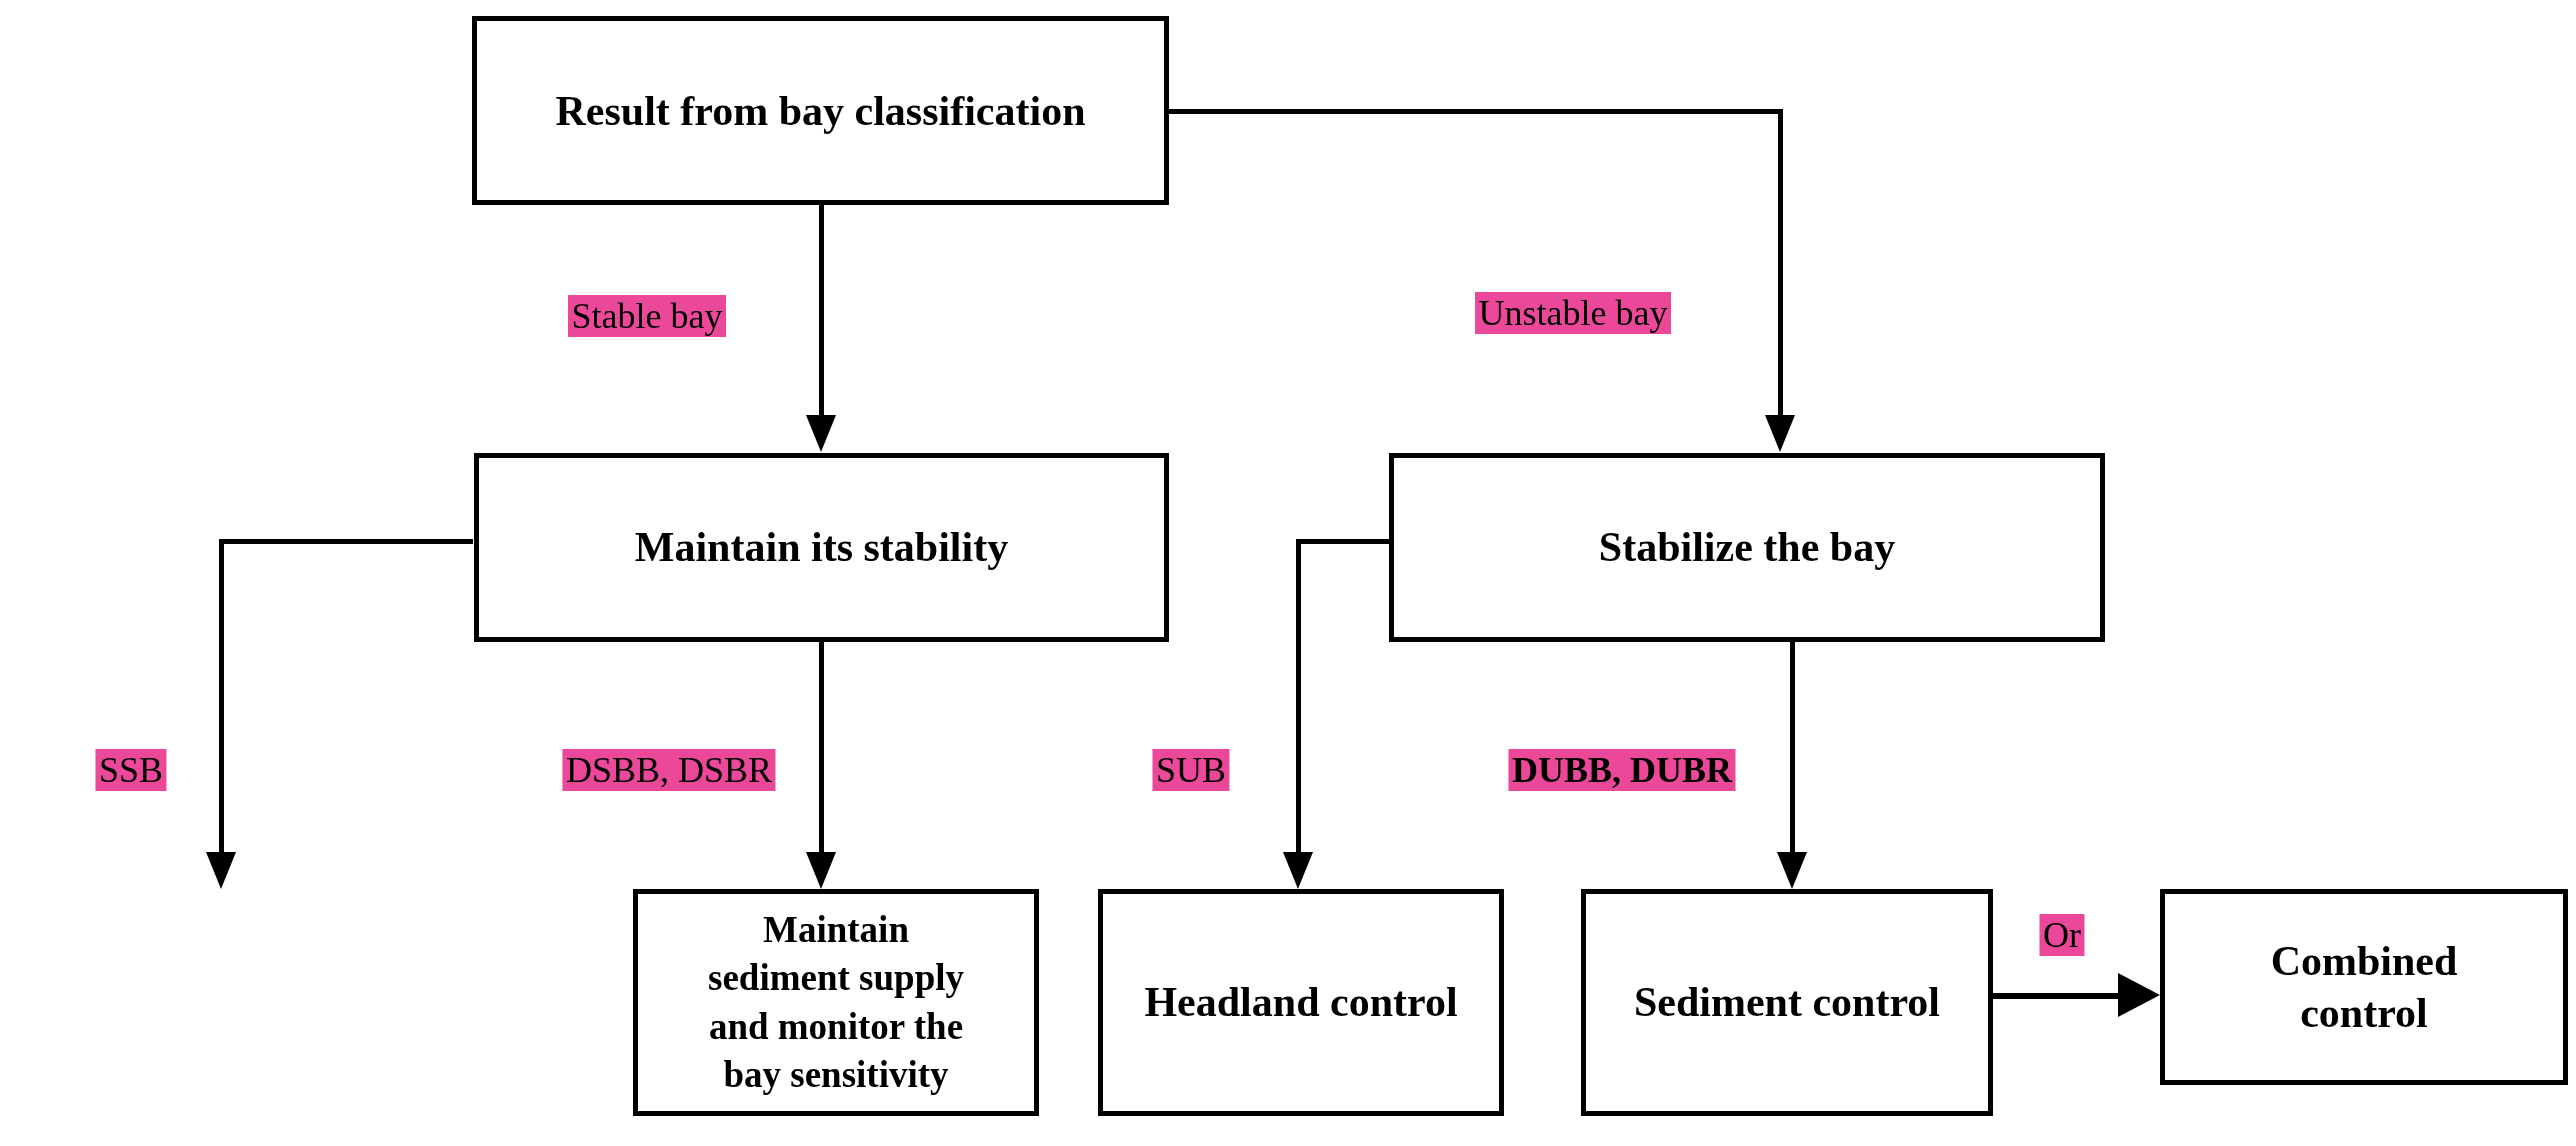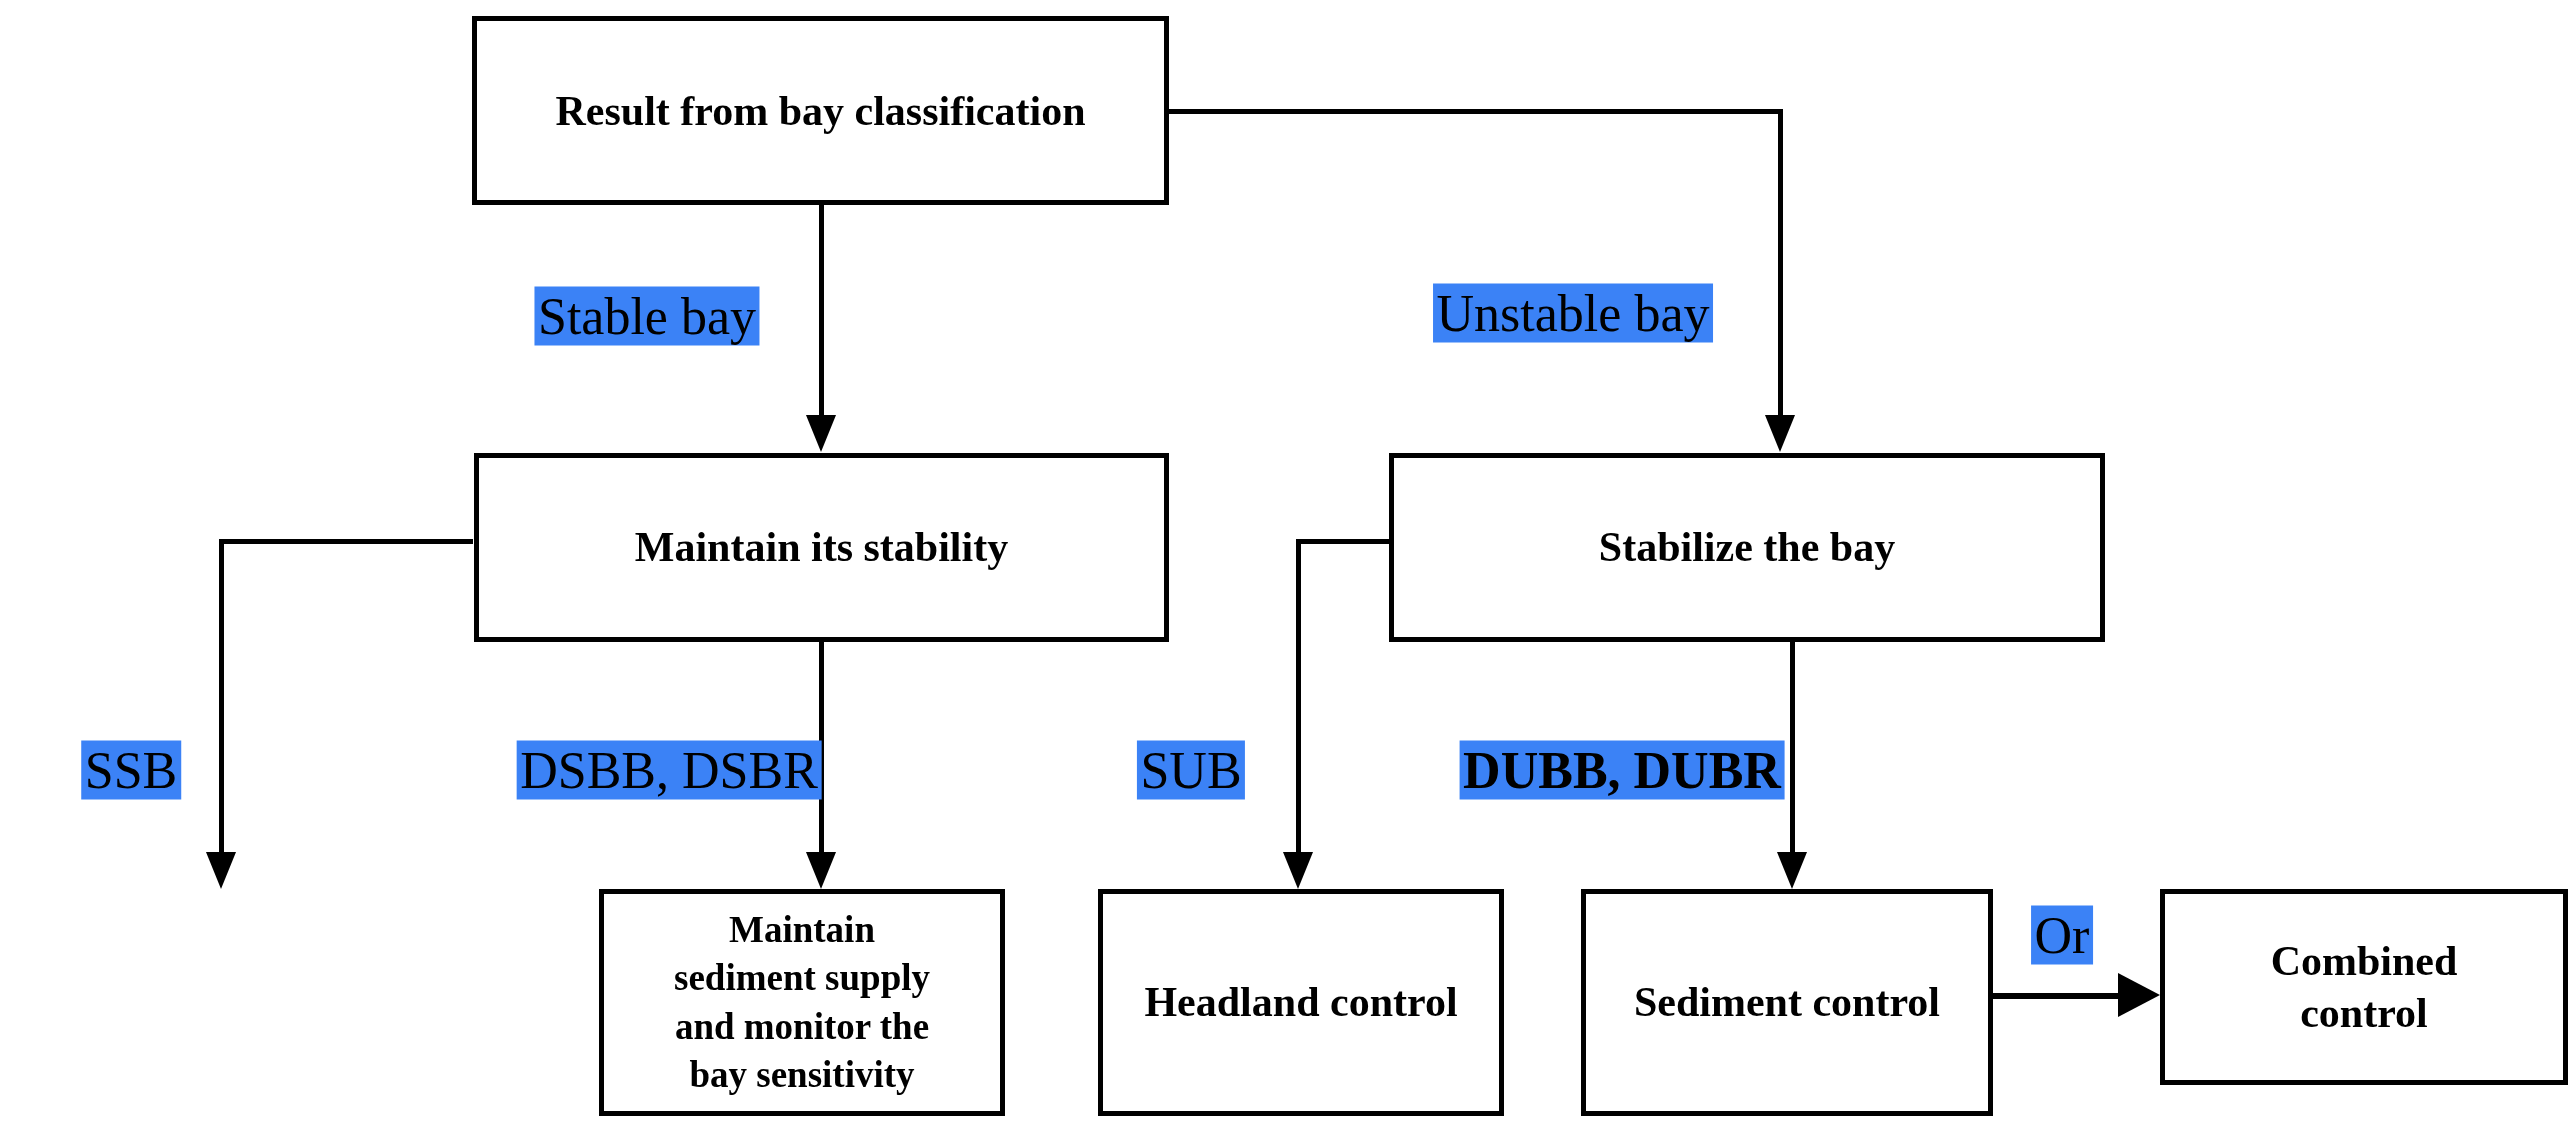--- a/index.html
+++ b/index.html
@@ -28,21 +28,21 @@
     text-align: center;
     font-weight: bold;
     font-size: 42px;
     line-height: 1.25;
     white-space: pre-line;
   }
   #node-result             { left: 472px;  top: 16.4px;   width: 697px; height: 189px; }
   #node-maintain-stability { left: 474px;  top: 453px;  width: 695px; height: 189px; }
   #node-stabilize          { left: 1389px; top: 453px;  width: 716px; height: 189px; }
   #node-do-nothing         { left: 21px;   top: 889px; width: 408px;  height: 227px; }
-  #node-maintain-sediment  { left: 599px; top: 889px; width: 406px;  height: 227px; font-size: 37px; line-height: 1.3; }
+  #node-maintain-sediment  { left: 633px; top: 889px; width: 406px;  height: 227px; font-size: 37px; line-height: 1.3; }
   #node-headland           { left: 1098px; top: 889px; width: 406px;  height: 227px; }
   #node-sediment           { left: 1581px; top: 889px; width: 412px;  height: 227px; }
   #node-combined           { left: 2160px; top: 889px; width: 408px;  height: 196px; }
 
   
   .line {
     position: absolute;
     background: #000000;
   }
   #e1-v  { left: 819px; top: 205px;  width: 4.7px;    height: 214px; }
@@ -76,24 +76,24 @@
   #a3 { left: 206px;  top: 852px; }
   #a4 { left: 806px; top: 852px; }
   #a5 { left: 1283px; top: 852px; }
   #a6 { left: 1777px; top: 852px; }
   #a7 { left: 2118px; top: 973px; }
 
   
   .edge-label {
     position: absolute;
     transform: translate(-50%, -50%);
-    font-size: 52px;
+    font-size: 36px;
     font-weight: normal;
     white-space: nowrap;
-    background: #3b82f6;
+    background: #ec4899;
     padding: 0 3.5px;
   }
   #lbl-stable   { left: 647px; top: 316px;  }
   #lbl-unstable { left: 1573px; top: 313px;  }
   #lbl-ssb      { left: 131px;  top: 770px; }
   #lbl-dsbb     { left: 669px; top: 770px; }
   #lbl-sub      { left: 1191px; top: 770px; }
   #lbl-dubb     { left: 1622px; top: 770px; font-weight: bold; }
   #lbl-or       { left: 2062px; top: 935px; }
 </style>

